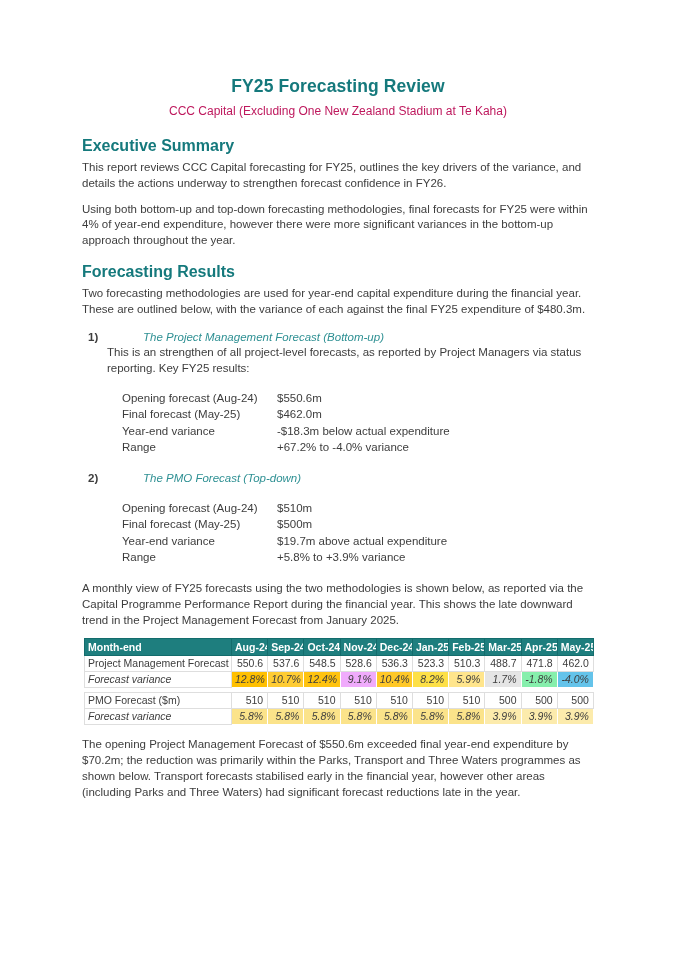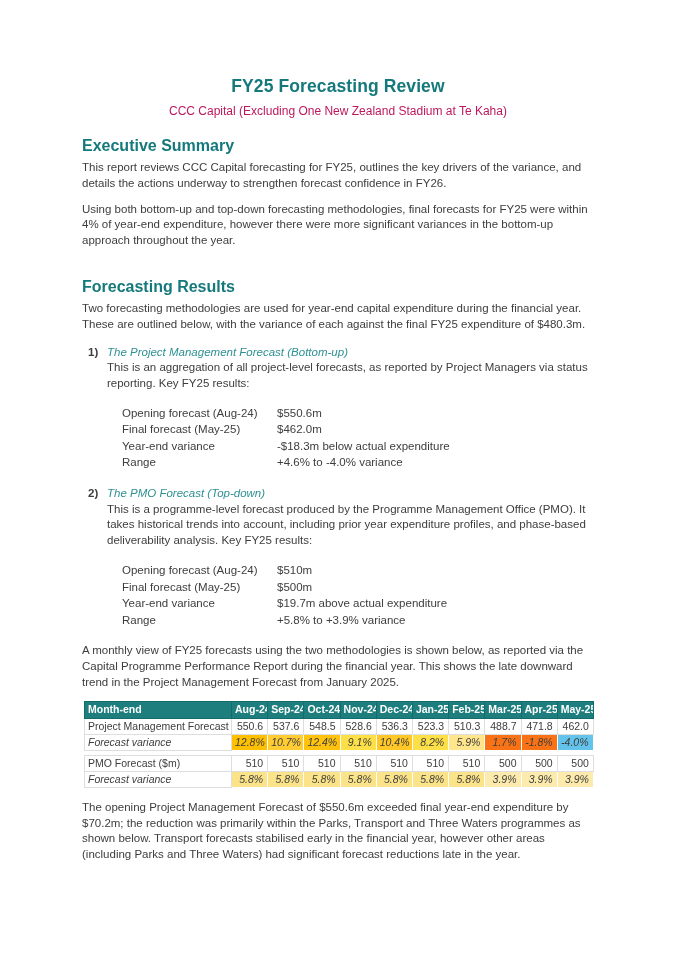--- a/index.html
+++ b/index.html
@@ -44,21 +44,21 @@
     line-height: 15.8px;
     margin: 7px 0 0 0;
     color: #3d3d3d;
   }
   p.body-text + p.body-text { margin-top: 10px; }
 
   
   .item { margin-top: 12px; }
   .item-head { display: flex; font-size: 11.5px; line-height: 15.5px; }
   .item-num { font-weight: bold; color: #3d3d3d; width: 25px; padding-left: 6px; box-sizing: border-box; flex: none; }
-  .item-title { font-style: italic; color: #2e9093; }
+  .item-title { font-style: italic; color: #2e9093; margin-left: 36px; }
   .item-desc {
     margin-left: 25px;
     font-size: 11.5px;
     line-height: 15.8px;
     color: #3d3d3d;
   }
   .item-results { margin: 13px 0 15px 40px; }
   .result-row { display: flex; font-size: 11.5px; line-height: 16.6px; }
   .result-label { width: 155px; flex: none; }
   .result-value { flex: 1; }
@@ -100,55 +100,54 @@
 
 <div class="page">
 
   <div class="title">FY25 Forecasting Review</div>
   <div class="subtitle">CCC Capital (Excluding One New Zealand Stadium at Te Kaha)</div>
 
   <div class="section-heading">Executive Summary</div>
   <p class="body-text">This report reviews CCC Capital forecasting for FY25, outlines the key drivers of the variance, and details the actions underway to strengthen forecast confidence in FY26.</p>
   <p class="body-text">Using both bottom-up and top-down forecasting methodologies, final forecasts for FY25 were within 4% of year-end expenditure, however there were more significant variances in the bottom-up approach throughout the year.</p>
 
-  <div class="section-heading" style="margin-top:30px;">Forecasting Results</div>
+  <div class="section-heading" style="margin-top:15px;">Forecasting Results</div>
   <p class="body-text">Two forecasting methodologies are used for year-end capital expenditure during the financial year.  These are outlined below, with the variance of each against the final FY25 expenditure of $480.3m.</p>
 
   <div id="forecast-items">
       <div class="item">
         <div class="item-head">
           <span class="item-num">1)</span>
           <span class="item-title">The Project Management Forecast (Bottom-up)</span>
         </div>
-        <div class="item-desc">This is an aggregation of all project-level forecasts, as reported by Project Managers via status reporting.  Key FY25 results:</div>
+        <div class="item-desc">This is an strengthen of all project-level forecasts, as reported by Project Managers via status reporting.  Key FY25 results:</div>
         <div class="item-results">
           <div class="result-row">
             <span class="result-label">Opening forecast (Aug-24)</span>
             <span class="result-value">$550.6m</span>
           </div>
           <div class="result-row">
             <span class="result-label">Final forecast (May-25)</span>
             <span class="result-value">$462.0m</span>
           </div>
           <div class="result-row">
             <span class="result-label">Year-end variance</span>
             <span class="result-value">-$18.3m below actual expenditure</span>
           </div>
           <div class="result-row">
             <span class="result-label">Range</span>
-            <span class="result-value">+4.6% to -4.0% variance</span>
+            <span class="result-value">+67.2% to -4.0% variance</span>
           </div>
         </div>
       </div>
       <div class="item">
         <div class="item-head">
           <span class="item-num">2)</span>
           <span class="item-title">The PMO Forecast (Top-down)</span>
         </div>
-        <div class="item-desc">This is a programme-level forecast produced by the Programme Management Office (PMO).  It takes historical trends into account, including prior year expenditure profiles, and phase-based deliverability analysis.  Key FY25 results:</div>
         <div class="item-results">
           <div class="result-row">
             <span class="result-label">Opening forecast (Aug-24)</span>
             <span class="result-value">$510m</span>
           </div>
           <div class="result-row">
             <span class="result-label">Final forecast (May-25)</span>
             <span class="result-value">$500m</span>
           </div>
           <div class="result-row">
@@ -206,27 +205,27 @@
           <td class="num">510.3</td>
           <td class="num">488.7</td>
           <td class="num">471.8</td>
           <td class="num">462.0</td>
         </tr>
         <tr class="variance-row">
           <td class="label-cell">Forecast variance</td>
           <td class="num colored" style="background: rgb(255, 192, 1);">12.8%</td>
           <td class="num colored" style="background: rgb(255, 204, 51);">10.7%</td>
           <td class="num colored" style="background: rgb(255, 195, 15);">12.4%</td>
-          <td class="num colored" style="background: #fde047; margin-top: 32px;">9.1%</td>
+          <td class="num colored" style="background: #f0abfc; margin-top: 32px;">9.1%</td>
           <td class="num colored" style="background: rgb(255, 200, 39);">10.4%</td>
           <td class="num colored" style="background: #fde047;">8.2%</td>
           <td class="num colored" style="background: rgb(255, 229, 140);">5.9%</td>
-          <td class="num colored" style="background: #f97316;">1.7%</td>
-          <td class="num colored" style="background: #f97316;">-1.8%</td>
-          <td class="num colored" style="background: rgb(100, 195, 234); text-align: center;">-4.0%</td>
+          <td class="num colored" style="background: #e5e5e5;">1.7%</td>
+          <td class="num colored" style="background: #86efac;">-1.8%</td>
+          <td class="num colored" style="background: rgb(100, 195, 234);">-4.0%</td>
         </tr>
         <tr class="spacer-row">
           <td colspan="11"></td>
         </tr>
         <tr>
           <td class="label-cell">PMO Forecast ($m)</td>
           <td class="num">510</td>
           <td class="num">510</td>
           <td class="num">510</td>
           <td class="num">510</td>

